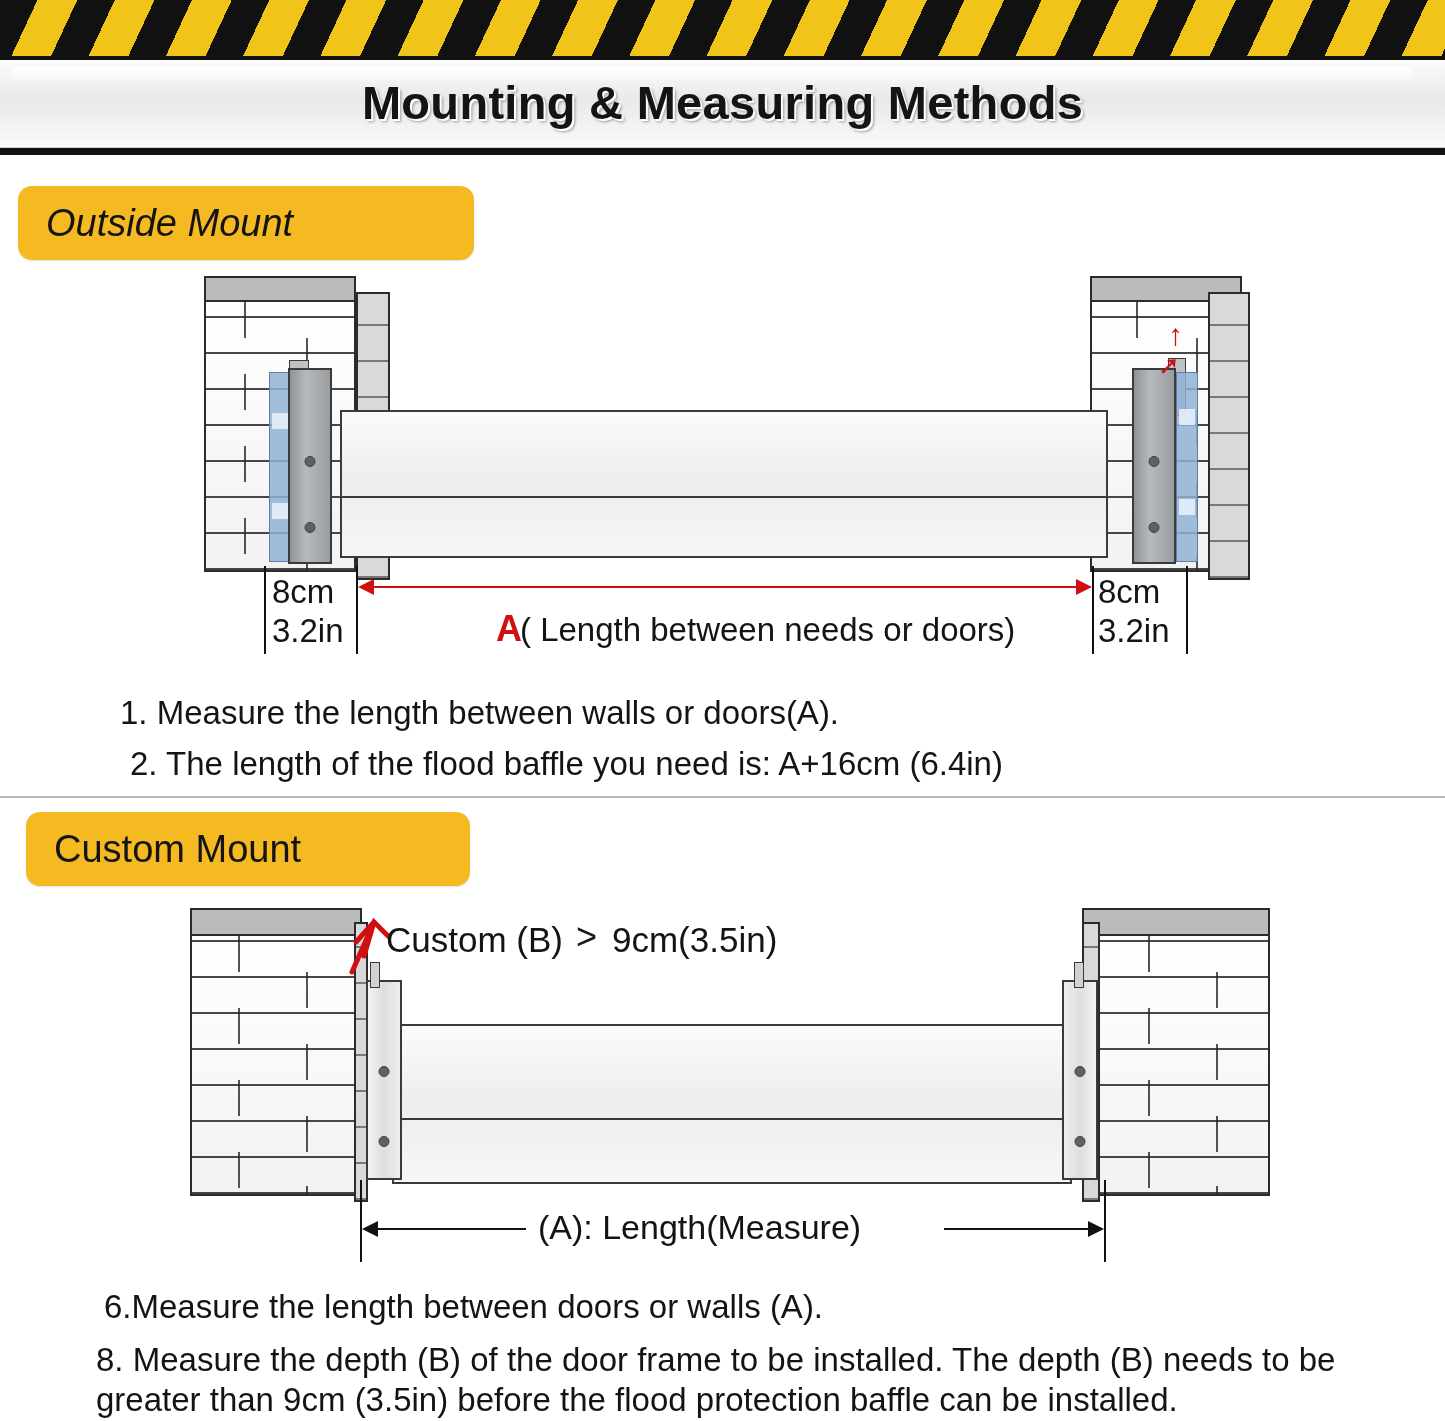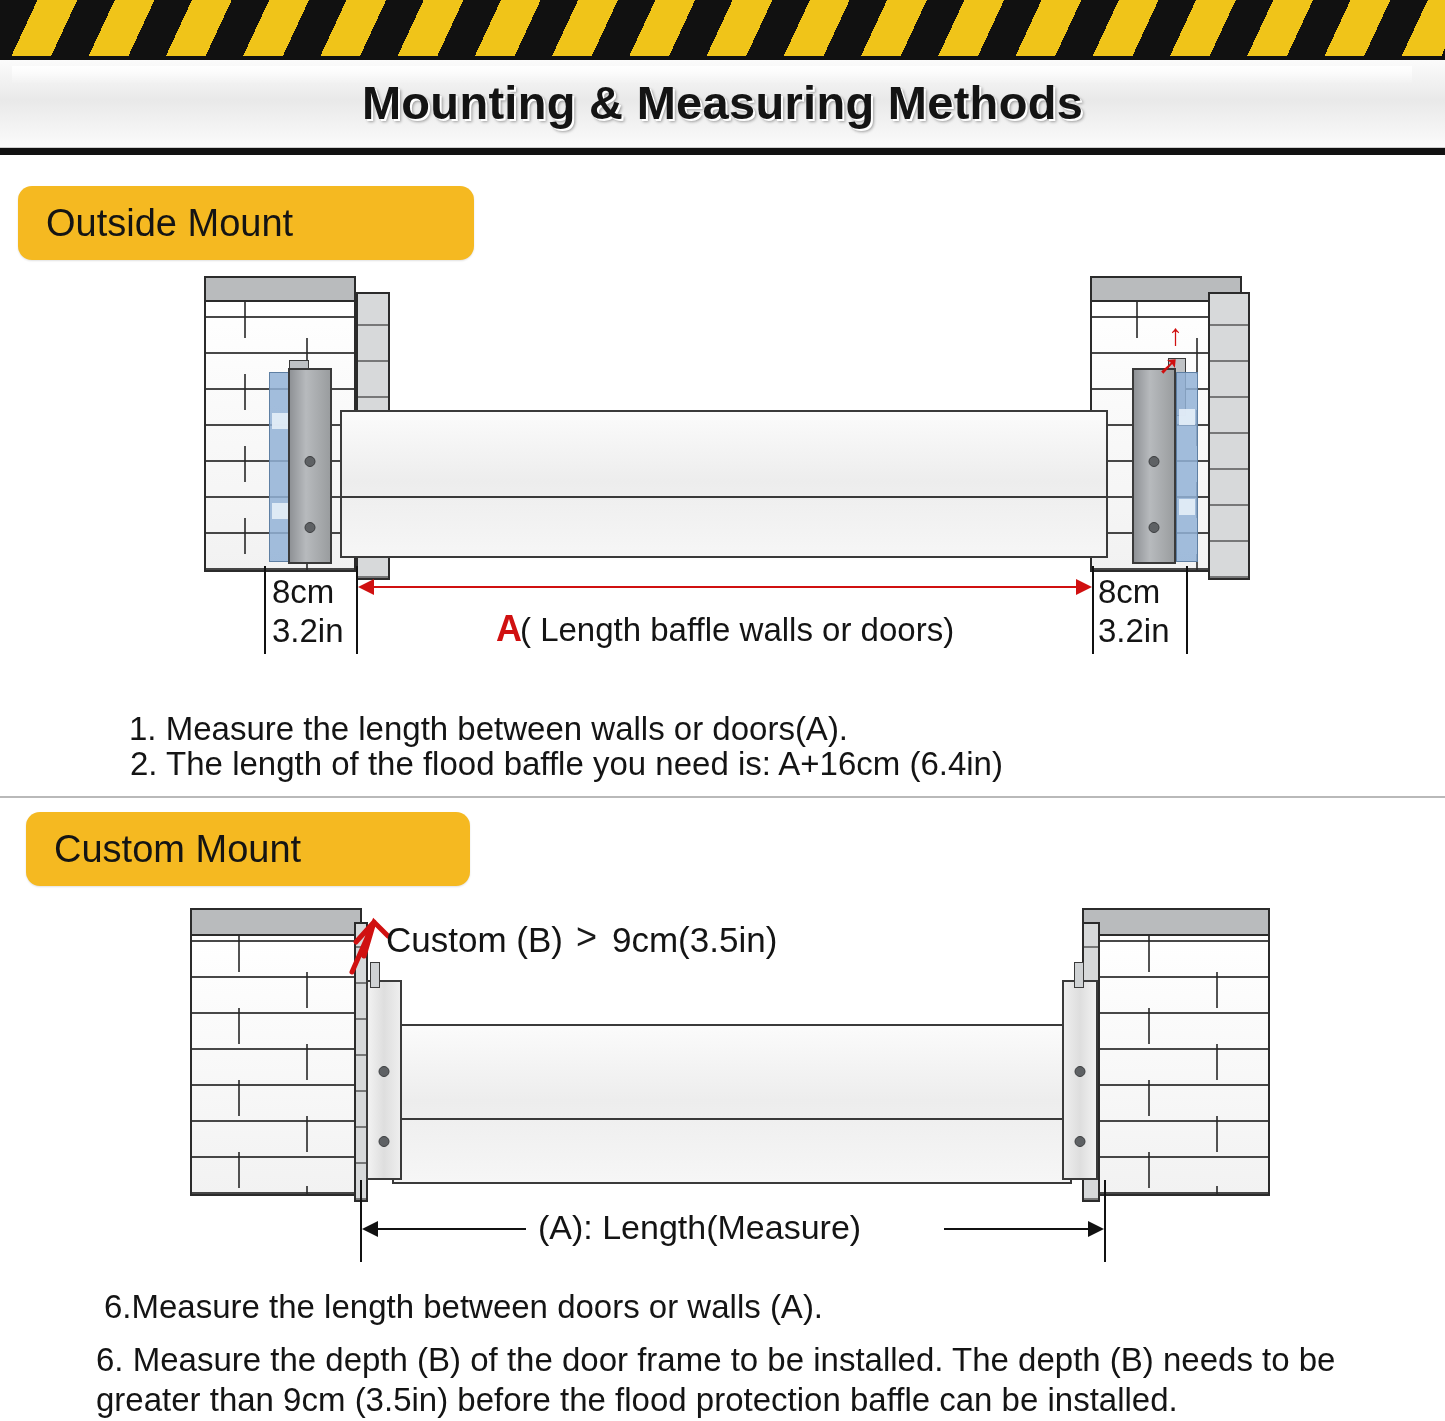--- a/index.html
+++ b/index.html
@@ -67,21 +67,21 @@
     background: #f5b921;
     border-radius: 14px;
     display: flex;
     align-items: center;
     padding: 0 28px;
     font-size: 38px;
     color: #141414;
     height: 74px;
     box-shadow: 0 1px 2px rgba(0,0,0,0.12);
   }
-  #badge-outside { left: 18px; top: 186px; width: 400px; }
+  #badge-outside { left: 18px; top: 186px; width: 400px; font-style: italic; }
   #badge-inside  { left: 26px; top: 812px; width: 388px; }
 
   
   .wall {
     position: absolute;
     background: #fdfdfd;
     border: 2px solid #2b2b2b;
     box-sizing: border-box;
     overflow: hidden;
   }
@@ -304,23 +304,23 @@
 <div class="dim-line" style="left:372px; top:586px; width:708px;"></div>
 <div class="arrow-left" style="left:358px; top:579px;"></div>
 <div class="arrow-right" style="left:1076px; top:579px;"></div>
 
 <div class="label" style="left:272px; top:573px;">8cm</div>
 <div class="label" style="left:272px; top:612px;">3.2in</div>
 <div class="label" style="left:1098px; top:573px;">8cm</div>
 <div class="label" style="left:1098px; top:612px;">3.2in</div>
 
 <div class="label label-red" style="left:496px; top:608px; font-size:36px;">A</div>
-<div class="label" style="left:520px; top:611px;">( Length baffle walls or doors)</div>
-
-<div class="body-text" style="left:129px; top:694px;margin-top:16px;">1. Measure the length between walls or doors(A).</div>
+<div class="label" style="left:520px; top:611px;">( Length between needs or doors)</div>
+
+<div class="body-text" style="left:120px; top:694px;">1. Measure the length between walls or doors(A).</div>
 <div class="body-text" style="left:130px; top:745px;">2. The length of the flood baffle you need is: A+16cm (6.4in)</div>
 
 <div class="divider" style="top:796px;"></div>
 
 <div class="badge" id="badge-inside">
   <span>Custom Mount</span>
 </div>
 
 <div class="wall-top" style="left:190px; top:908px; width:172px; height:28px;"></div>
 <div class="wall" style="left:190px; top:934px; width:172px; height:262px;">
@@ -378,13 +378,13 @@
 
 <div class="tick" style="left:360px; top:1180px; height:82px;"></div>
 <div class="tick" style="left:1104px; top:1180px; height:82px;"></div>
 <div class="dim-line black" style="left:366px; top:1228px; width:160px;"></div>
 <div class="dim-line black" style="left:944px; top:1228px; width:156px;"></div>
 <div class="arrow-left black" style="left:362px; top:1221px;"></div>
 <div class="arrow-right black" style="left:1088px; top:1221px;"></div>
 <div class="label" style="left:538px; top:1208px; font-size:34px;">(A): Length(Measure)</div>
 
 <div class="body-text" style="left:104px; top:1288px;">6.Measure the length between doors or walls (A).</div>
-<div class="body-text wrap" style="left:96px; top:1340px; width:1266px; line-height:1.22;">6. Measure the depth (B) of the door frame to be installed. The depth (B) needs to be greater than 9cm (3.5in) before the flood protection baffle can be installed.</div>
+<div class="body-text wrap" style="left:96px; top:1340px; width:1266px; line-height:1.22;">8. Measure the depth (B) of the door frame to be installed. The depth (B) needs to be greater than 9cm (3.5in) before the flood protection baffle can be installed.</div>
 
 </body></html>

